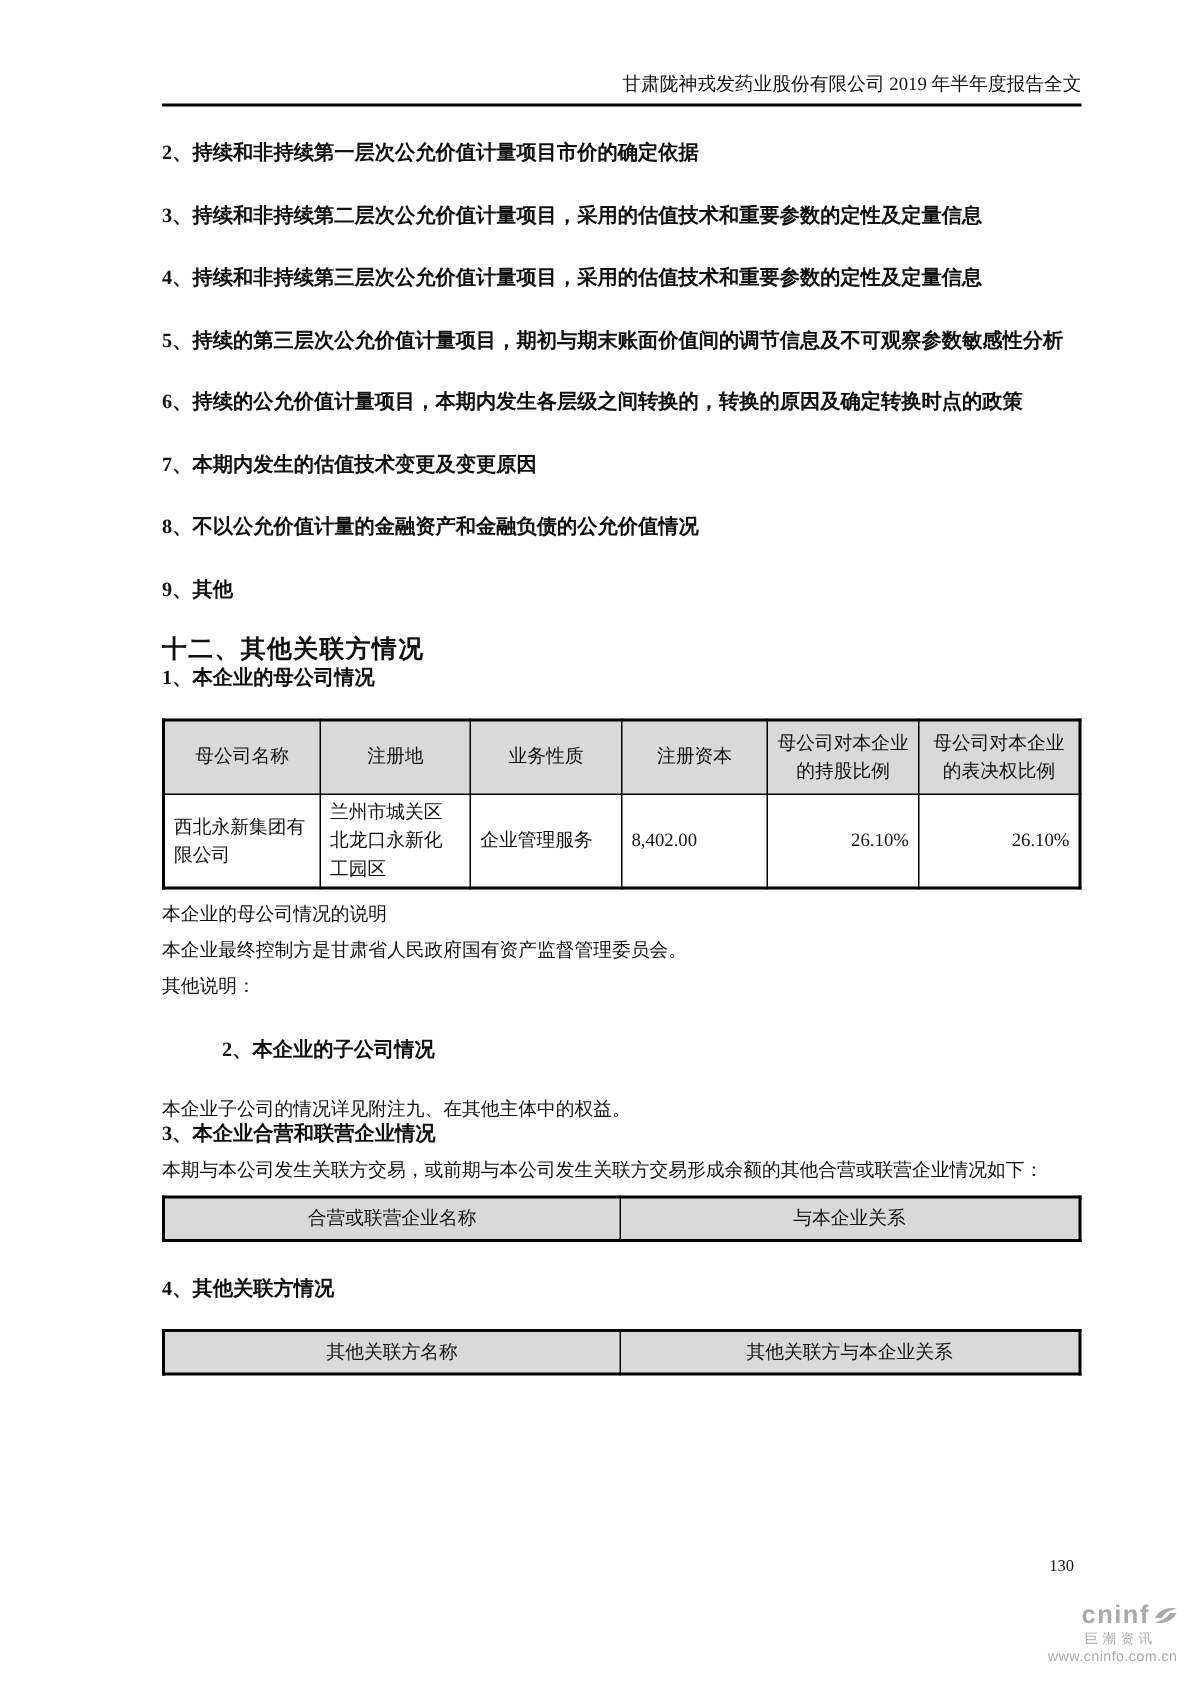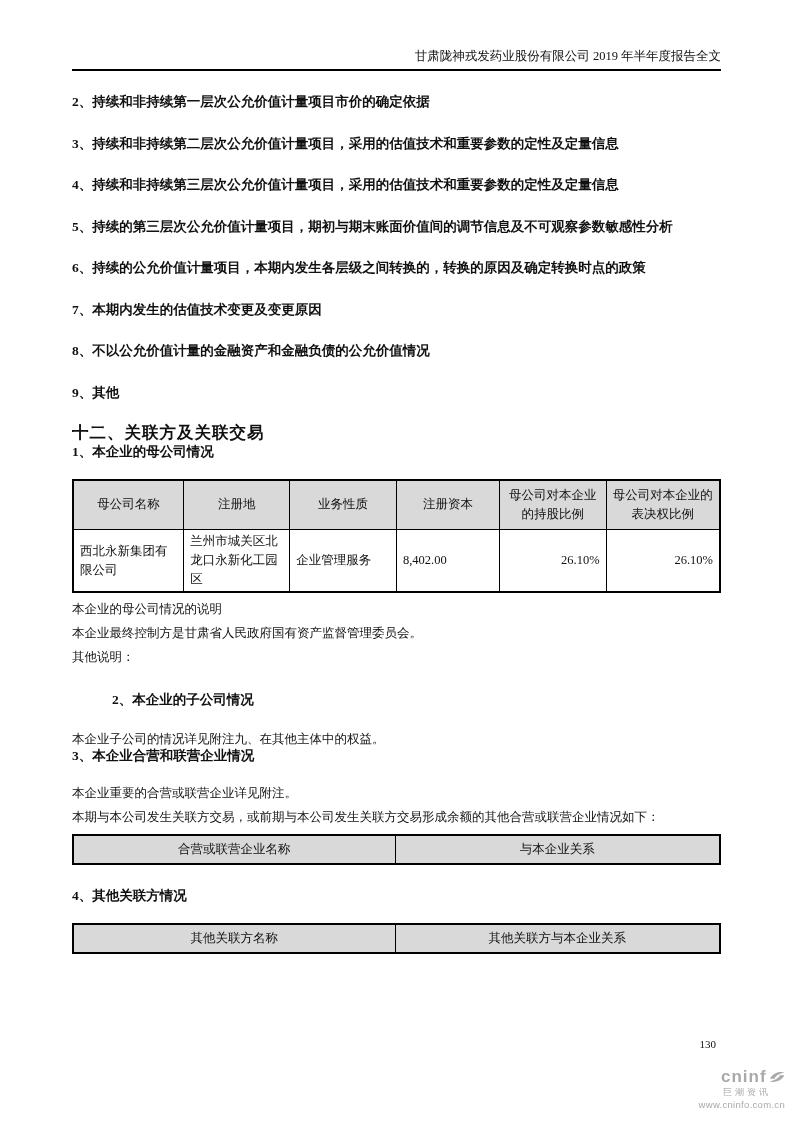--- a/index.html
+++ b/index.html
@@ -2,21 +2,21 @@
 <html><head>
 <meta charset="utf-8">
 <style>
   * { margin: 0; padding: 0; box-sizing: border-box; }
   html, body { width: 793px; height: 1122px; background: #ffffff; overflow: hidden; }
   body {
     font-family: "Liberation Serif", "DejaVu Serif", serif;
     color: #111111;
     position: relative;
   }
-  .page { width: 793px; height: 1122px; position: relative; background: #fff; }
+  .page { width: 793px; height: 1122px; position: relative; background: #fff; padding-left: 36px; }
   .content { padding: 0 72px; }
 
   
   .report-header {
     padding-top: 48px;
     padding-bottom: 5px;
     text-align: right;
     font-size: 12.5px;
     line-height: 16px;
     border-bottom: 2px solid #000;
@@ -141,21 +141,21 @@
 
     <div class="h-item first">2、持续和非持续第一层次公允价值计量项目市价的确定依据</div>
     <div class="h-item">3、持续和非持续第二层次公允价值计量项目，采用的估值技术和重要参数的定性及定量信息</div>
     <div class="h-item">4、持续和非持续第三层次公允价值计量项目，采用的估值技术和重要参数的定性及定量信息</div>
     <div class="h-item">5、持续的第三层次公允价值计量项目，期初与期末账面价值间的调节信息及不可观察参数敏感性分析</div>
     <div class="h-item">6、持续的公允价值计量项目，本期内发生各层级之间转换的，转换的原因及确定转换时点的政策</div>
     <div class="h-item">7、本期内发生的估值技术变更及变更原因</div>
     <div class="h-item">8、不以公允价值计量的金融资产和金融负债的公允价值情况</div>
     <div class="h-item">9、其他</div>
 
-    <div class="section-title">十二、关联方及关联交易</div>
+    <div class="section-title">十二、其他关联方情况</div>
 
     <div class="sub-heading sub1">1、本企业的母公司情况</div>
 
     <table class="tbl parent-table">
       <colgroup>
         <col style="width:17.1%">
           <col style="width:16.4%">
           <col style="width:16.5%">
         <col style="width:15.9%">
           <col style="width:16.5%">
@@ -184,21 +184,20 @@
     </table>
 
     <div class="note">本企业的母公司情况的说明</div>
     <div class="note">本企业最终控制方是甘肃省人民政府国有资产监督管理委员会。</div>
     <div class="note">其他说明：</div>
 
     <div class="sub-heading sub2">2、本企业的子公司情况</div>
     <div class="note standalone">本企业子公司的情况详见附注九、在其他主体中的权益。</div>
 
     <div class="sub-heading sub3">3、本企业合营和联营企业情况</div>
-    <div class="note gap-top">本企业重要的合营或联营企业详见附注。</div>
     <div class="note">本期与本公司发生关联方交易，或前期与本公司发生关联方交易形成余额的其他合营或联营企业情况如下：</div>
 
     <table class="tbl simple-table jv-table">
       <colgroup>
           <col style="width:49.8%">
           <col style="width:50.2%">
         </colgroup>
       <thead>
         <tr>
           <th>合营或联营企业名称</th>

